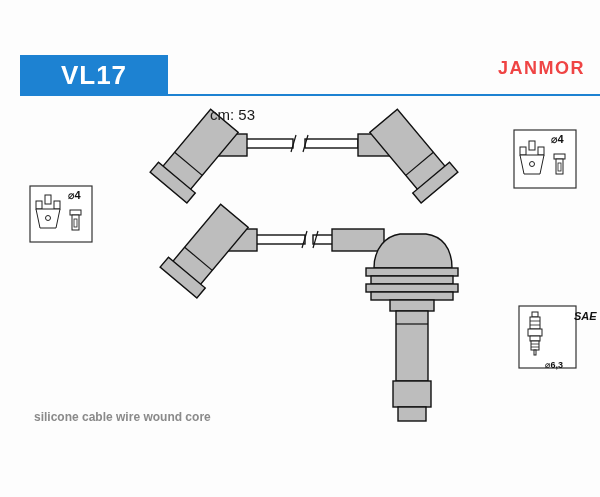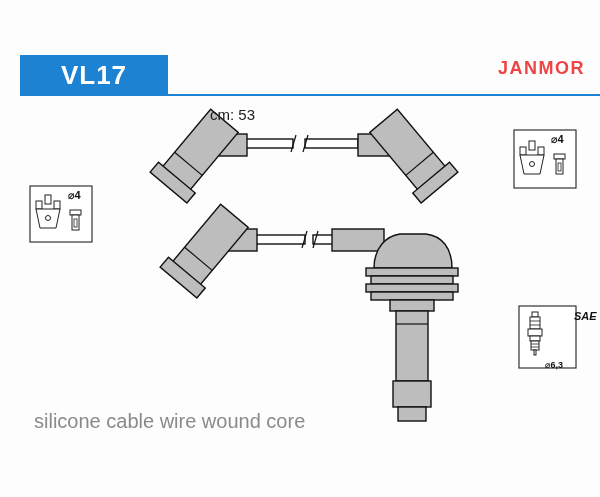--- a/index.html
+++ b/index.html
@@ -21,21 +21,21 @@
   .len-label { position:absolute; color:#1a1a1a; font-size:15px; }
   .label-c1 { left:163px; top:106px;margin-left:47px; }
   .label-c2 { left:168px; top:199px; }
   .spec { position:absolute; color:#111111; font-weight:bold; }
   .spec-left  { left:68px;  top:189px; font-size:11px; }
   .spec-right { left:551px; top:133px; font-size:11px; }
   .spec-sae   { left:574px; top:310px; font-size:11px;font-style:italic; }
   .spec-plugdia { left:545px; top:324px; font-size:9px;margin-top:36px; }
   .footer-desc {
     position:absolute; left:34px; top:410px;
-    color:#8a8a8a; font-weight:normal; font-size:20px;
+    color:#8a8a8a; font-weight:bold; font-size:12px;
   }
   svg.diagram { position:absolute; left:0; top:0; }
   .boot { fill:#bdbdbd; stroke:#111; stroke-width:1.4; }
   .wire { fill:#ffffff; stroke:#111; stroke-width:1.4; }
   .mark { stroke:#111; stroke-width:1.2; fill:none; }
   .box  { fill:#ffffff; stroke:#333; stroke-width:1.2; }
   .icon { fill:#ffffff; stroke:#222; stroke-width:1; }
   .icon-inner { fill:#ffffff; stroke:#222; stroke-width:0.8; }
   .mark-thin { stroke:#222; stroke-width:0.8; fill:none; }
 </style>

